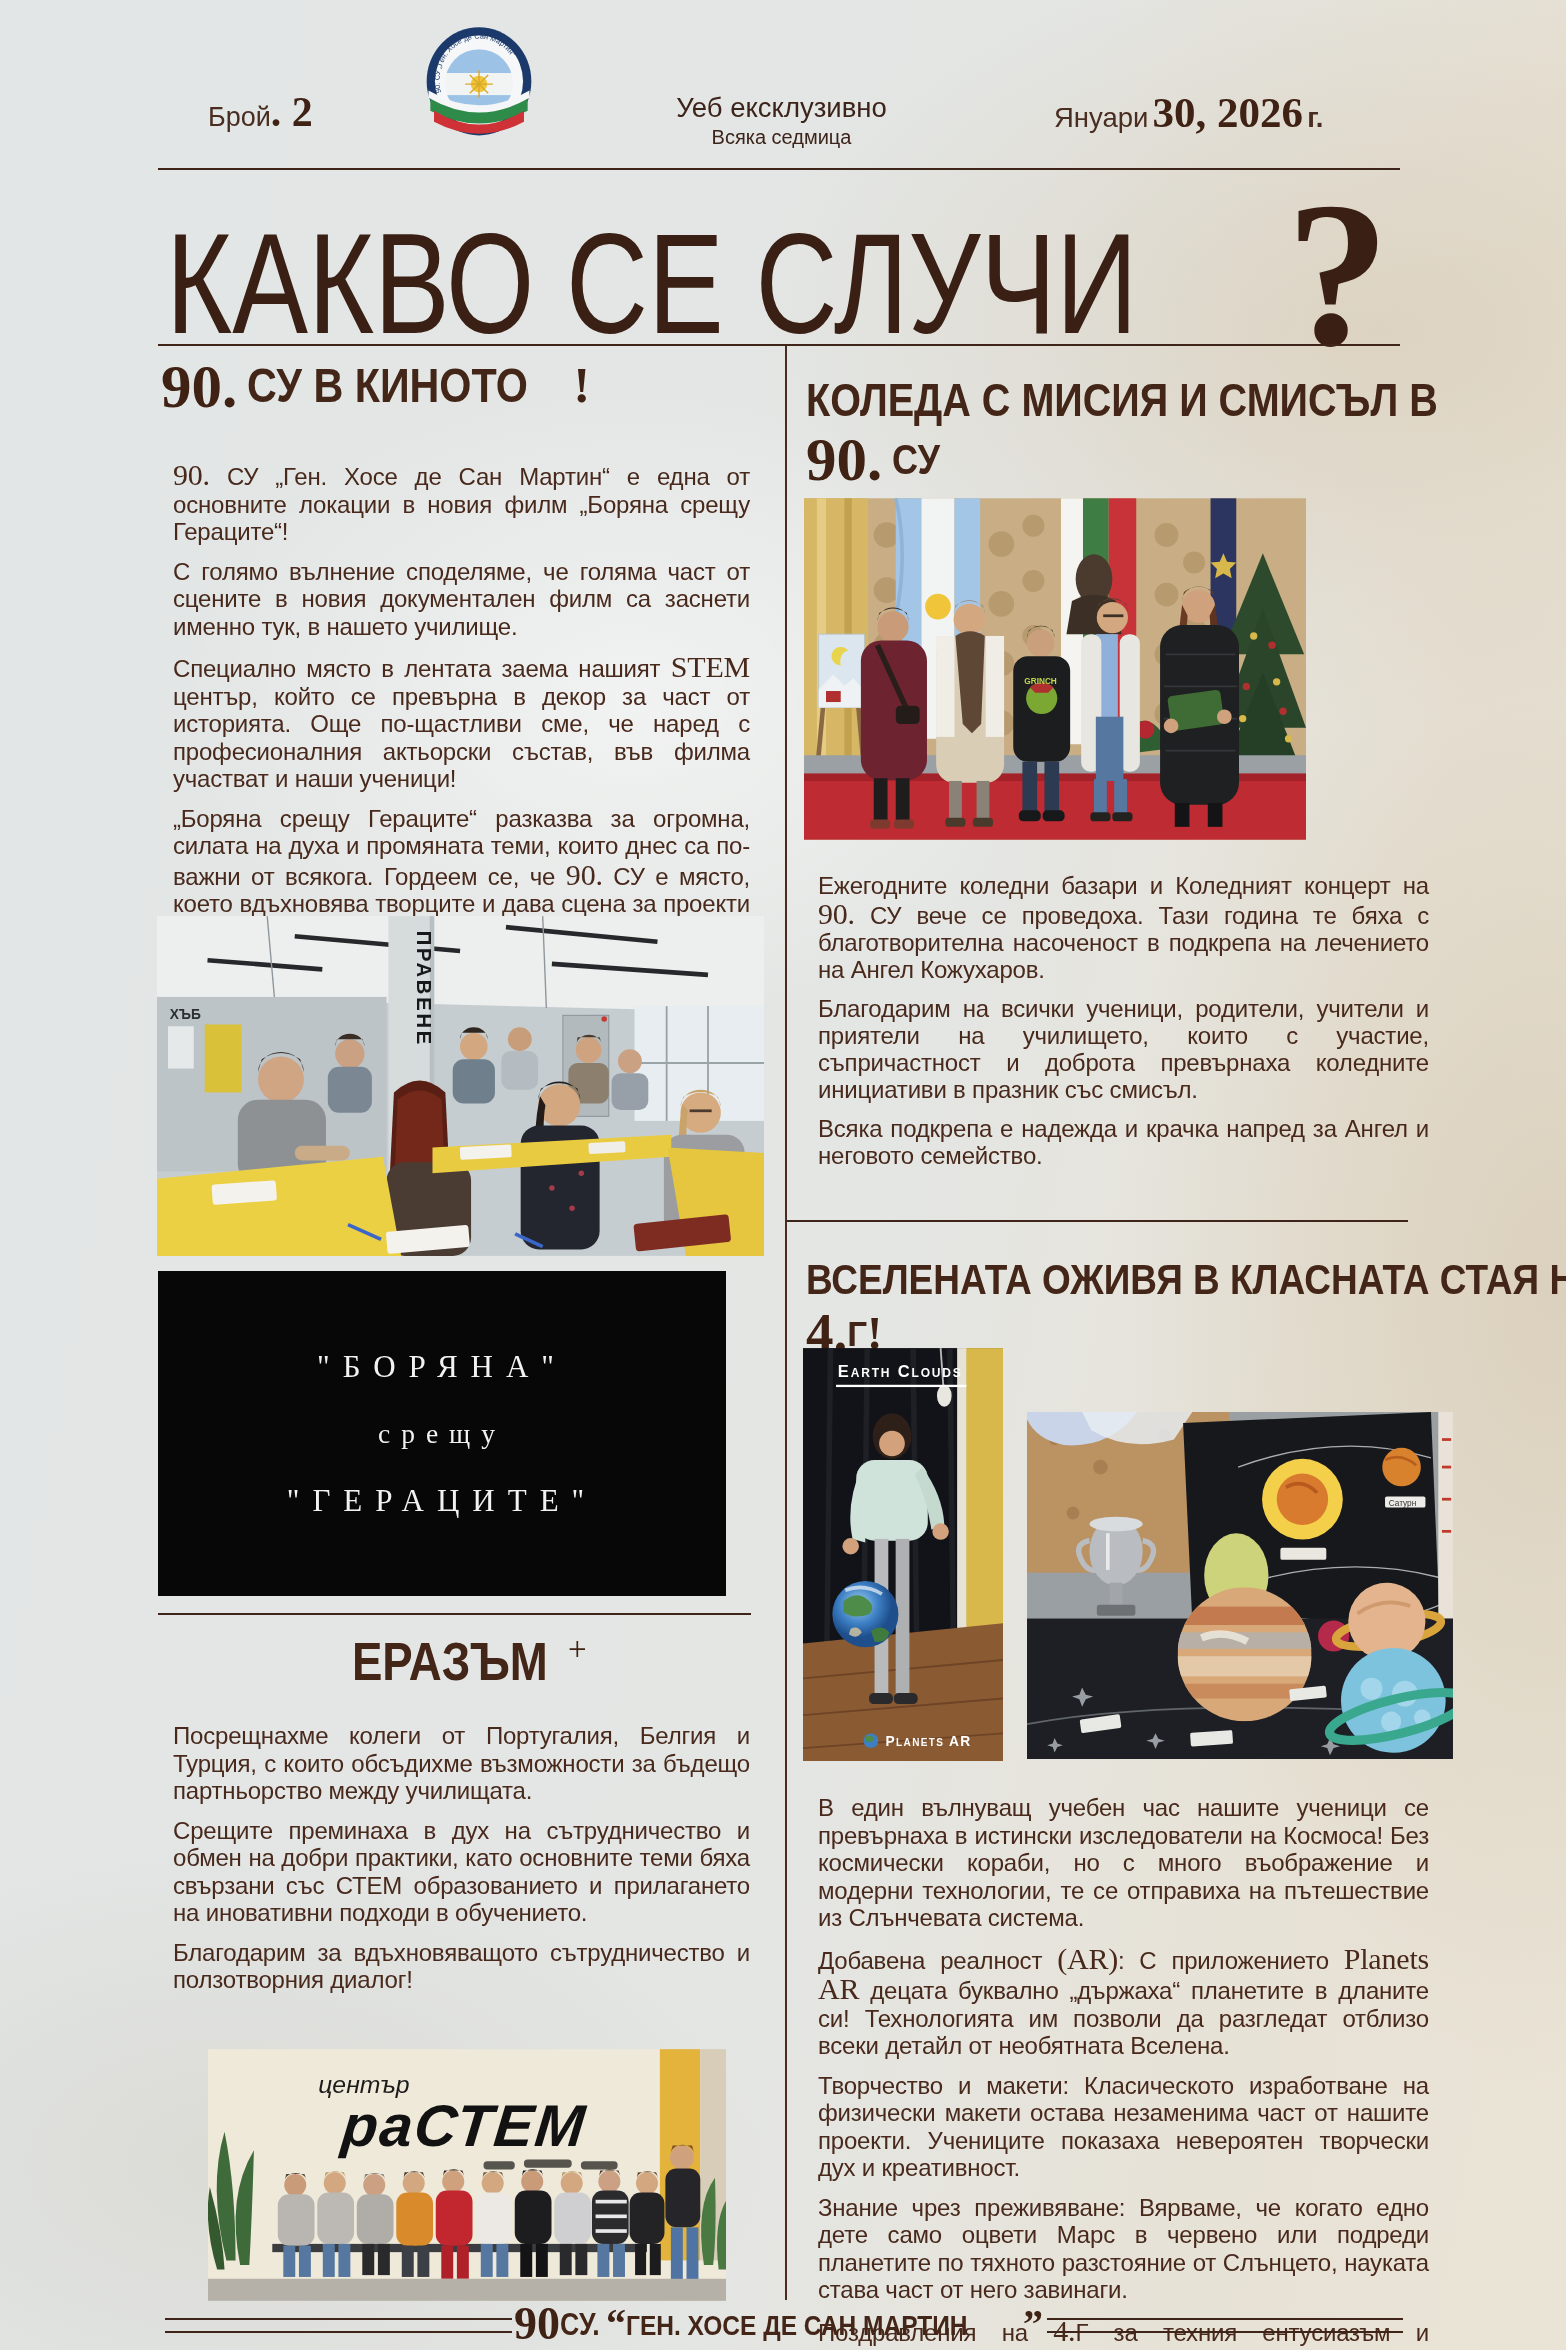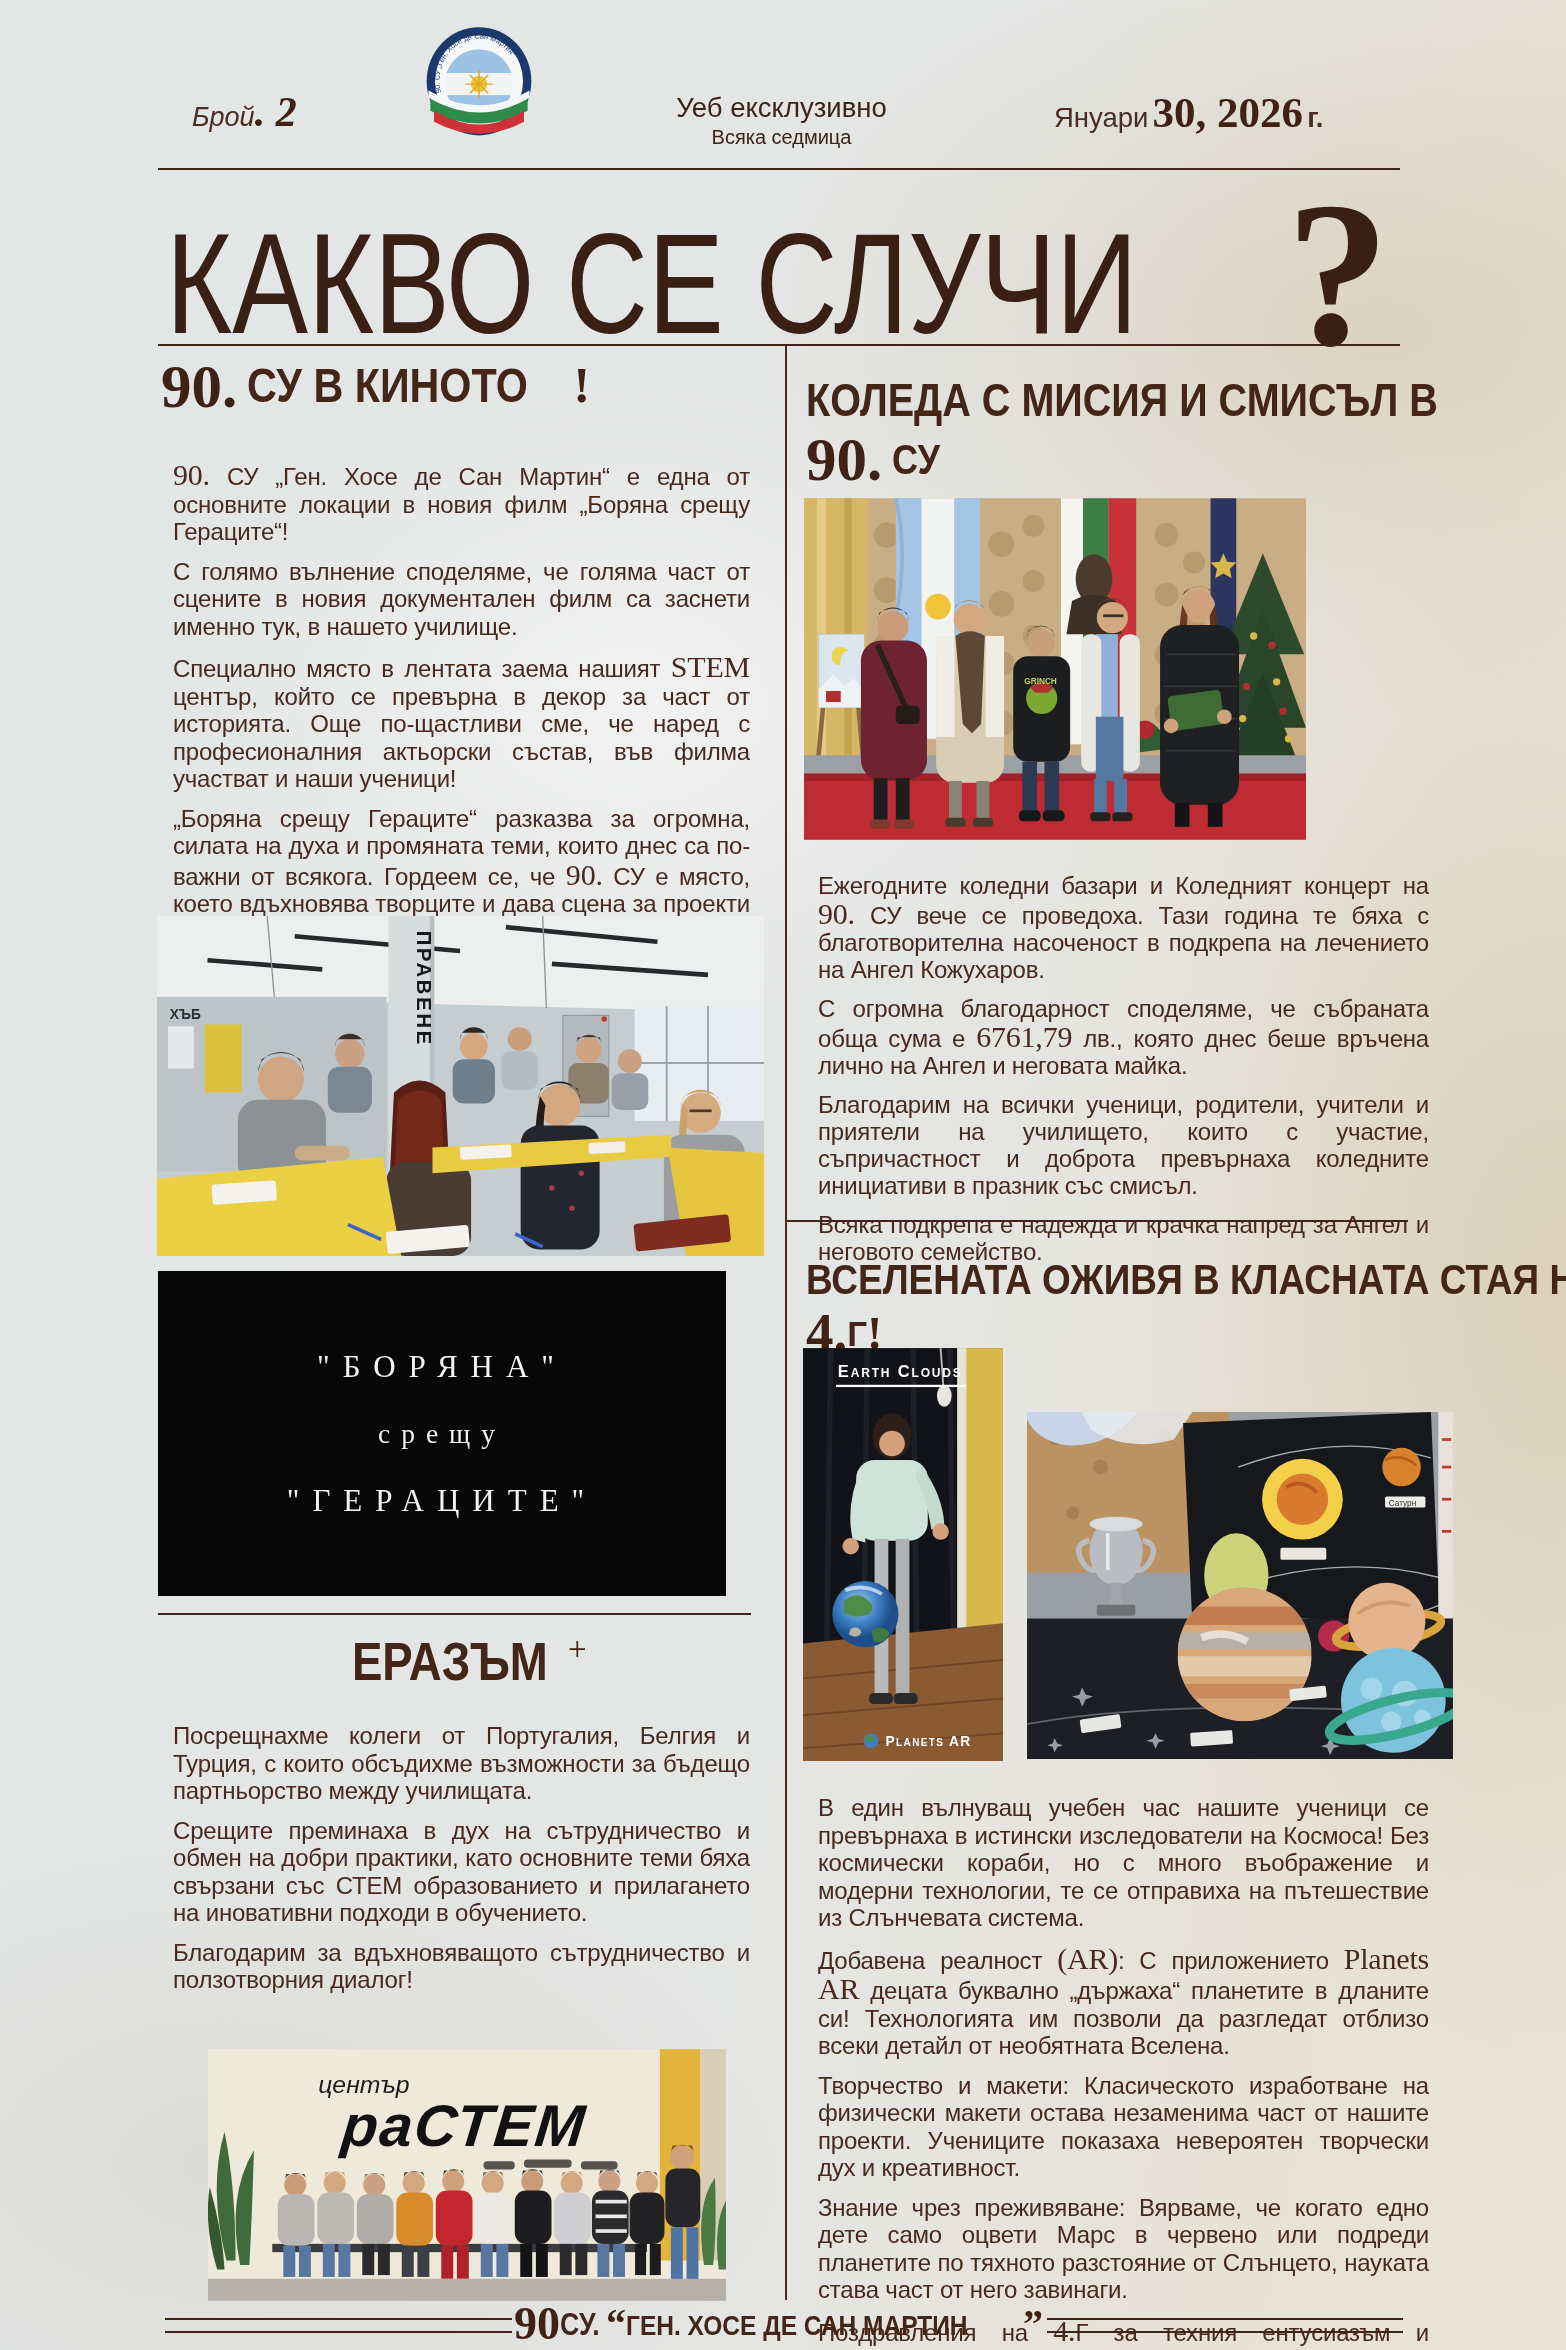--- a/index.html
+++ b/index.html
@@ -25,21 +25,21 @@
   .htxt{color:#432617;font-weight:bold;}
   .vdiv{position:absolute;width:1.8px;background:#4a2c1e;}
   .dbl{position:absolute;height:11px;border-top:2.8px solid #3e2419;border-bottom:2.8px solid #3e2419;}
   svg text{font-family:"Liberation Sans",sans-serif;}
 </style>
 </head>
 <body>
 
 <div id="page">
 
-  <div class="abs" style="left:192px;top:88px;font-style:italic;">
+  <div class="abs" style="left:208px;top:88px;">
     <span style="font-size:27px;">Брой</span><span class="hband" style="font-size:42px;">. 2</span>
   </div>
 
   <svg class="abs" style="left:423px;top:26px;" width="112" height="118" viewBox="0 0 122 128">
     <ellipse cx="61" cy="60" rx="57" ry="59" fill="#1b3a6b"></ellipse>
     <ellipse cx="61" cy="60" rx="48" ry="50" fill="#f6f7f8"></ellipse>
     <path id="ringArc" d="M 20,72 A 43,45 0 1 1 102,72" fill="none"></path>
     <text font-size="8" fill="#1b3a6b"><textPath href="#ringArc">90. СУ „Ген. Хосе де Сан Мартин“</textPath></text>
     <clipPath id="lgClip">
         <circle cx="61" cy="62" r="37"></circle>
@@ -460,21 +460,20 @@
       <rect x="398" y="212" width="58" height="38" rx="5" fill="#3f6b35" transform="rotate(-8 427 231)"></rect>
       <circle cx="400" cy="248" r="8" fill="#cfa17c"></circle>
         <circle cx="458" cy="238" r="8" fill="#cfa17c"></circle>
       <rect x="404" y="332" width="16" height="26" fill="#141416"></rect>
         <rect x="440" y="332" width="16" height="26" fill="#141416"></rect>
     </g>
   </svg>
 
   <div class="abs body-text" style="left:806px;top:860px;width:635px;line-height:27px;">
       <p><span>Ежегодните коледни базари и Коледният концерт на </span><span class="sf">90.</span><span> СУ вече се проведоха. Тази година те бяха с благотворителна насоченост в подкрепа на лечението на Ангел Кожухаров.</span></p>
-      <p><span>С огромна благодарност споделяме, че събраната обща сума е </span><span class="sf">6761,79</span><span> лв., която днес беше връчена лично на Ангел и неговата майка.</span></p>
       <p><span>Благодарим на всички ученици, родители, учители и приятели на училището, които с участие, съпричастност и доброта превърнаха коледните инициативи в празник със смисъл.</span></p>
       <p><span>Всяка подкрепа е надежда и крачка напред за Ангел и неговото семейство.</span></p>
     </div>
 
   <div class="rule" style="left:787px;top:1220px;width:621px;"></div>
 
   <div class="abs" style="left:806px;top:1258px;line-height:1;">
     <div class="htxt cnd" style="font-size:43px;font-weight:bold;"><span>ВСЕЛЕНАТА ОЖИВЯ В КЛАСНАТА СТАЯ НА</span></div>
     <div style="margin-top:3.7px;">
       <span class="hnum" style="font-size:55px;">4.</span><span class="htxt" style="font-size:35px;vertical-align:4.6px;">Г</span><span class="hband" style="font-size:46px;vertical-align:1.8px;">!</span>

